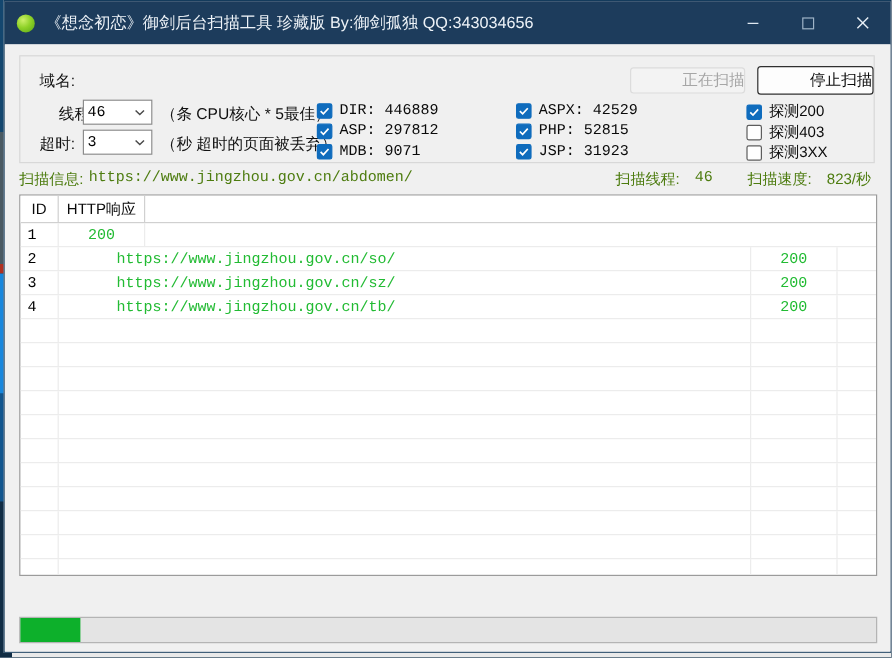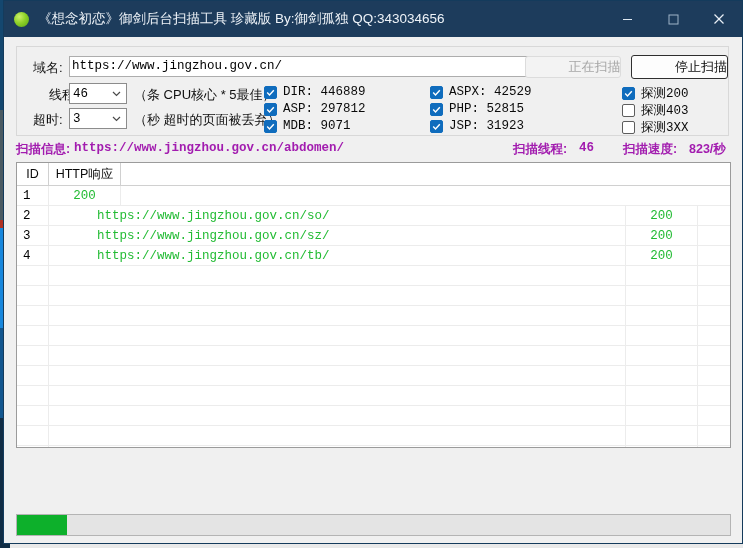--- a/index.html
+++ b/index.html
@@ -186,46 +186,45 @@
     border: 1px solid #5d5d5d;
   }
   .cbox svg { display: block; }
   .cb-label {
     margin-left: 6px;
     font-family: "Liberation Mono", monospace;
     font-size: 12.5px;
     color: #0a0a0a;
   }
   .cb-label.cn {
-    font-family: Liberation Mono, monospace;
+    font-family: Liberation Sans, sans-serif;
     font-size: 12.5px;
   }
 
   
   .statusline {
     position: absolute;
     left: 12px; top: 104px;
     width: 715px; height: 18px;
   }
   .status-item {
     position: absolute;
     white-space: nowrap;
     font-size: 12.5px;
-    color: #a21caf;
+    color: #4d7c0f;
     top: 0;
-    font-weight: bold;
   }
   .status-cn { font-family: "Liberation Sans", sans-serif; }
   .status-mono { font-family: "Liberation Mono", monospace; }
 
   
   .table-wrap {
     position: absolute;
     left: 12px; top: 125px;
-    width: 715px; height: 286px;
+    width: 715px; height: 318px;
     background: #ffffff;
     border: 1px solid #9b9b9b;
     box-sizing: border-box;
     overflow: hidden;
   }
   .thead {
     display: flex;
     height: 22px;
     border-bottom: 1px solid #d0d0d0;
     background: #ffffff;
@@ -319,21 +318,20 @@
           </svg>
         </div>
       </div>
     </div>
 
     <div class="client">
 
       <div class="panel">
 
         <div class="lbl-cn" style="left:16px; top:12px;">域名:</div>
-        <div class="domain-input" title="https://">https://www.jingzhou.gov.cn/</div>
 
         <div class="btn btn-disabled" style="left:508px; top:9px; width:96px; height:22px;">正在扫描</div>
         <div class="btn btn-default" style="left:614px; top:8px; width:97px; height:24px;">停止扫描</div>
 
         <div class="lbl-cn" style="left:32px; top:39px;">线程:</div>
         <div class="combo" style="left:52px; top:36px;">
           <span class="val">46</span>
           <svg class="chev" width="9" height="6" viewBox="0 0 9 6">
             <polyline points="1,1 4.5,4.5 8,1" fill="none" stroke="#4a4a4a" stroke-width="1.2"></polyline>
           </svg>

